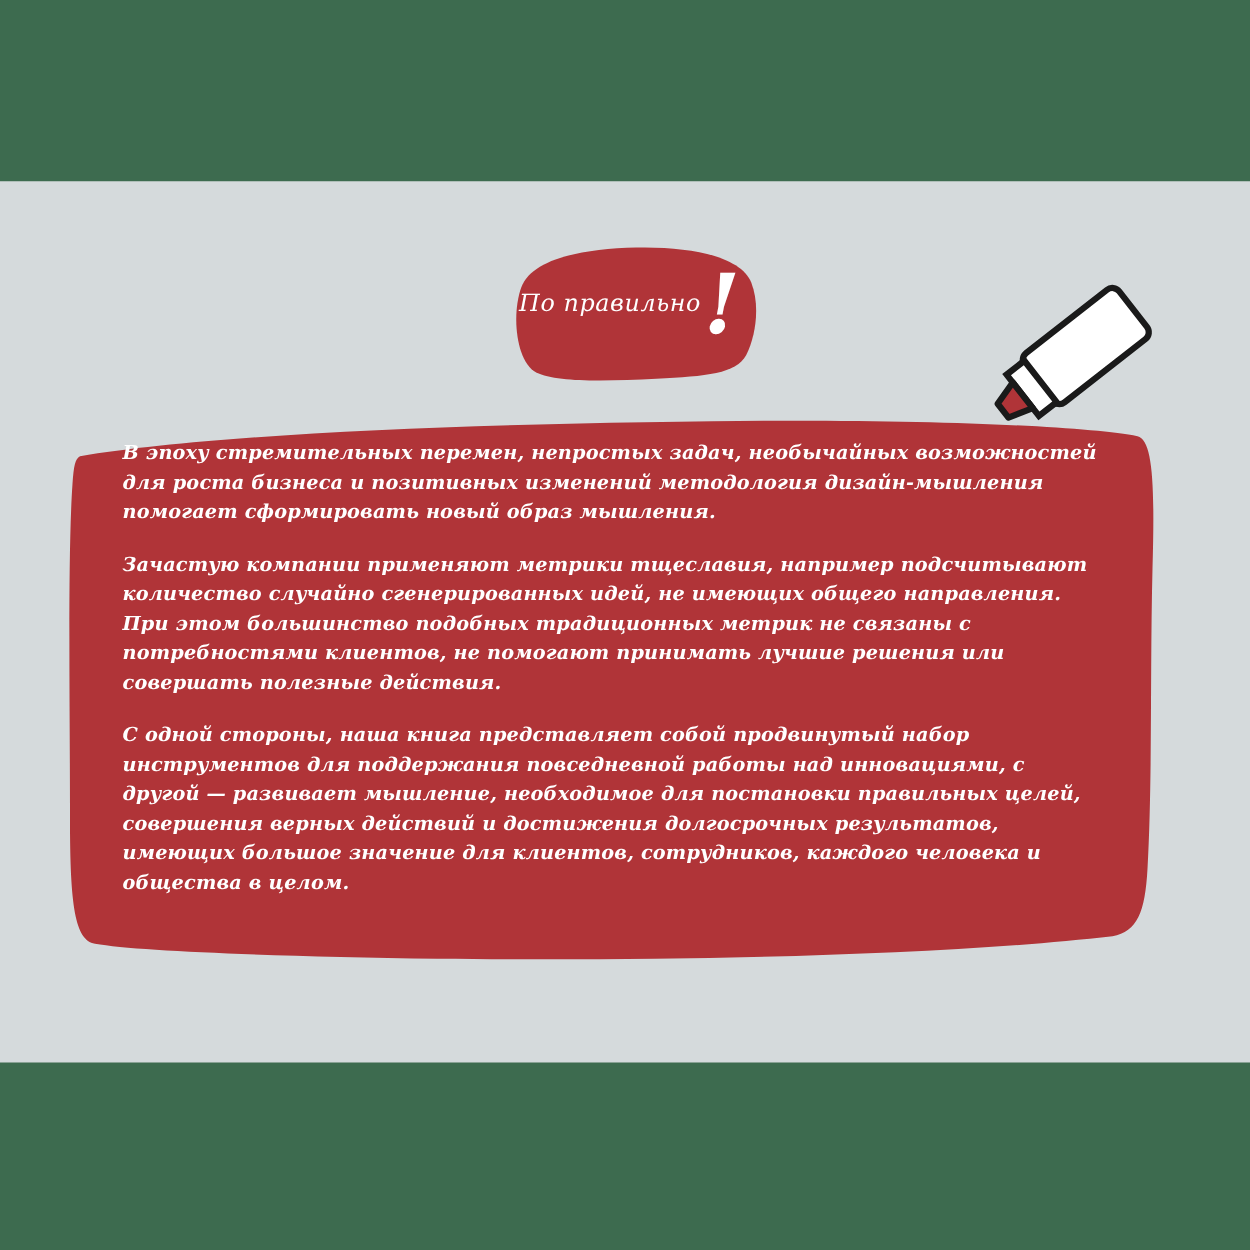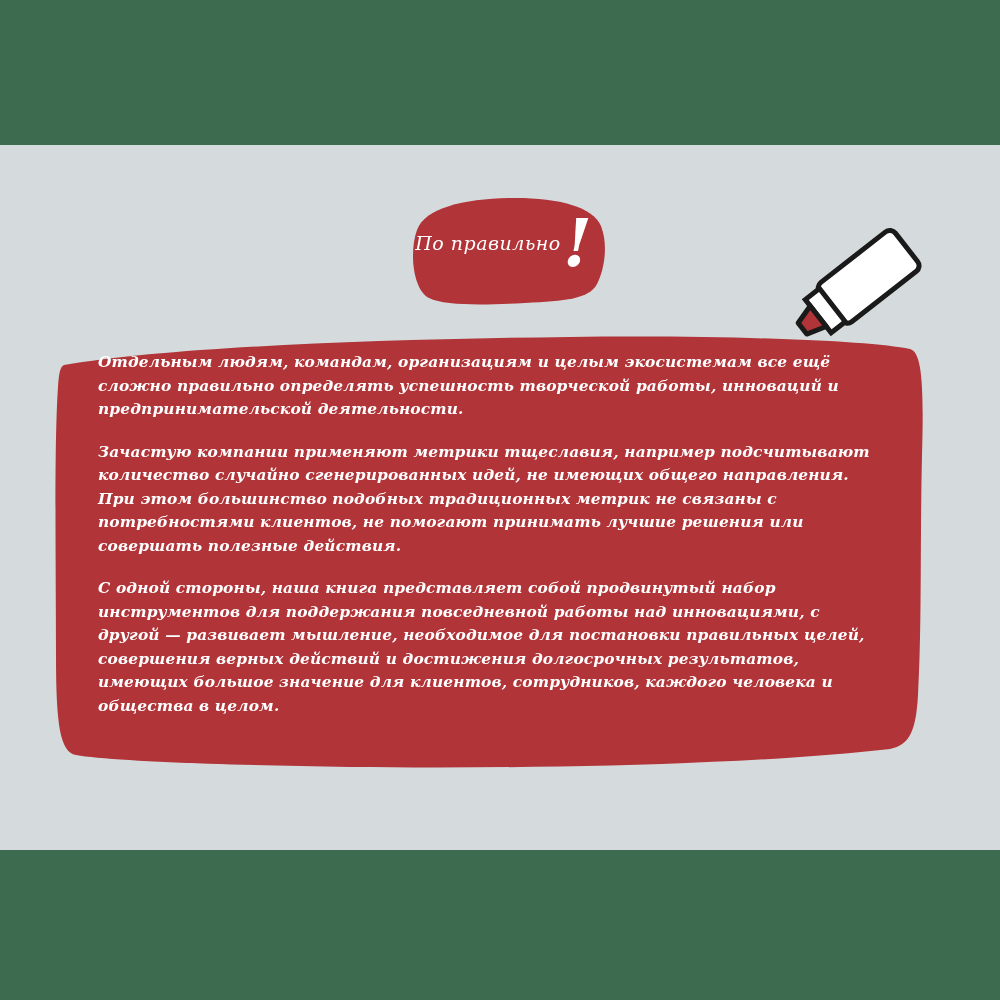--- a/index.html
+++ b/index.html
@@ -114,21 +114,21 @@
   </div>
 
   <div class="redblock">
     <svg width="875" height="455" viewBox="0 0 875 455">
       <path d="M14,40 C120,22 330,14 520,12 C690,10 820,16 860,24 C872,27 874,60 872,130
                C870,210 872,300 868,370 C866,405 860,420 840,424
                C700,440 480,444 300,442 C170,440 60,436 26,430
                C10,427 6,400 6,330 C6,240 4,120 8,62 C9,48 10,42 14,40 Z" fill="#b03438"></path>
     </svg>
     <div class="textwrap">
-      <p class="para">Отдельным людям, командам, организациям и целым экосистемам все ещё сложно правильно определять успешность творческой работы, инноваций и предпринимательской деятельности.</p>
+      <p class="para">В эпоху стремительных перемен, непростых задач, необычайных возможностей для роста бизнеса и позитивных изменений методология дизайн-мышления помогает сформировать новый образ мышления.</p>
       <p class="para">Зачастую компании применяют метрики тщеславия, например подсчитывают количество случайно сгенерированных идей, не имеющих общего направления. При этом большинство подобных традиционных метрик не связаны с потребностями клиентов, не помогают принимать лучшие решения или совершать полезные действия.</p>
       <p class="para">С одной стороны, наша книга представляет собой продвинутый набор инструментов для поддержания повседневной работы над инновациями, с другой — развивает мышление, необходимое для постановки правильных целей, совершения верных действий и достижения долгосрочных результатов, имеющих большое значение для клиентов, сотрудников, каждого человека и общества в целом.</p>
     </div>
   </div>
 
   <div class="marker">
     <svg width="180" height="135" viewBox="0 0 180 135">
       <g transform="rotate(-38 90 70)">
 
         <rect x="60" y="36" width="96" height="50" rx="7" ry="7" fill="#ffffff" stroke="#1a1a1a" stroke-width="5"></rect>

